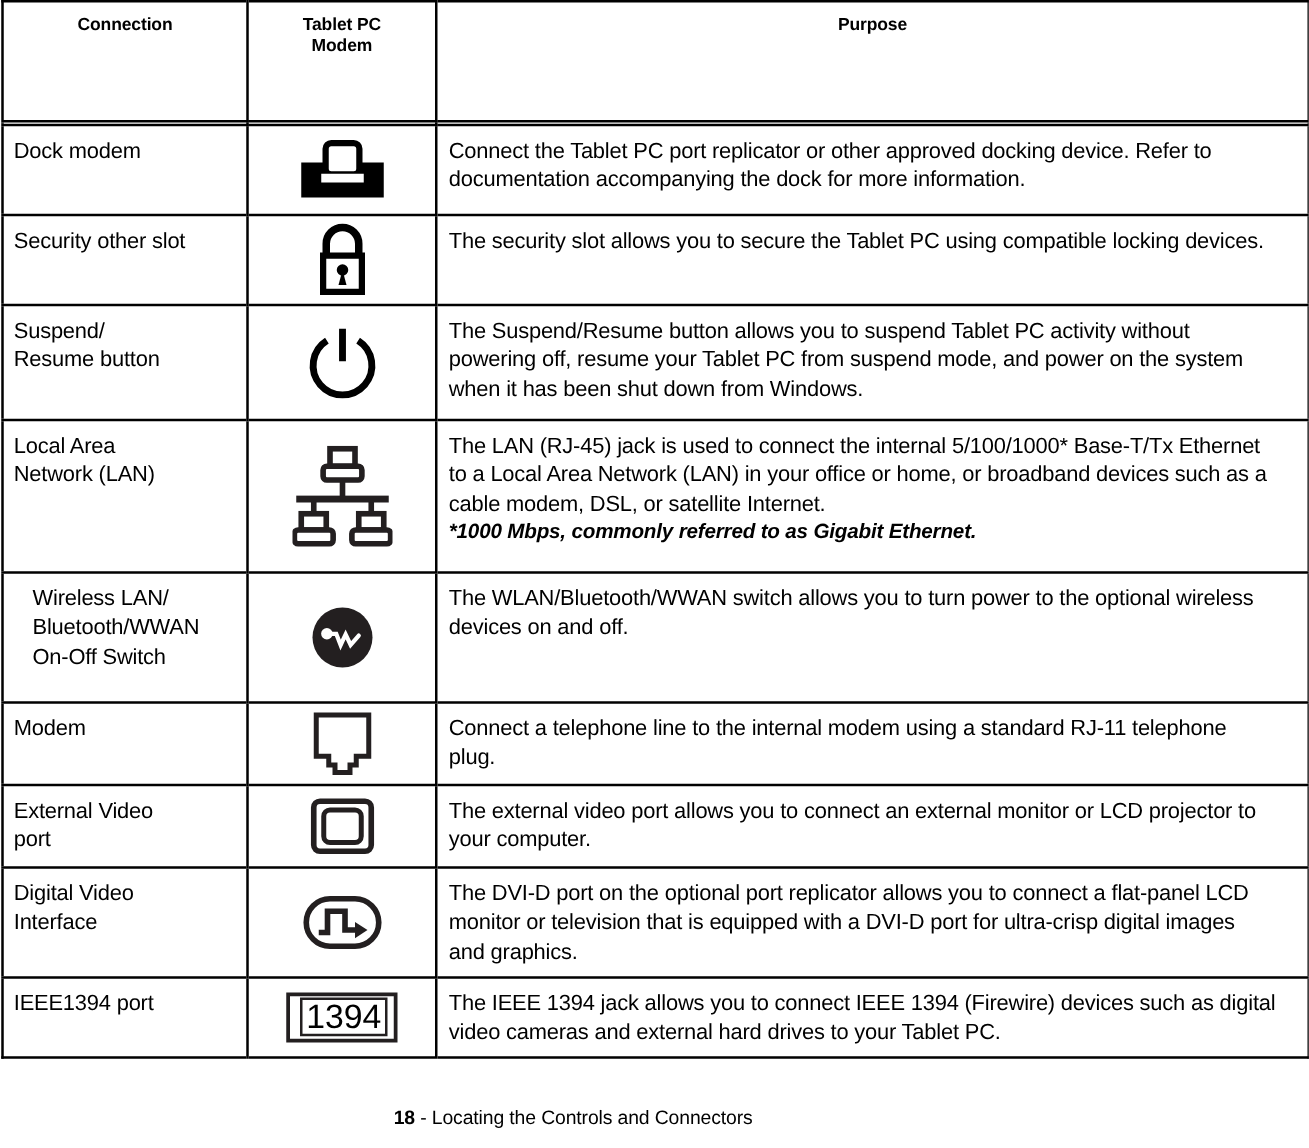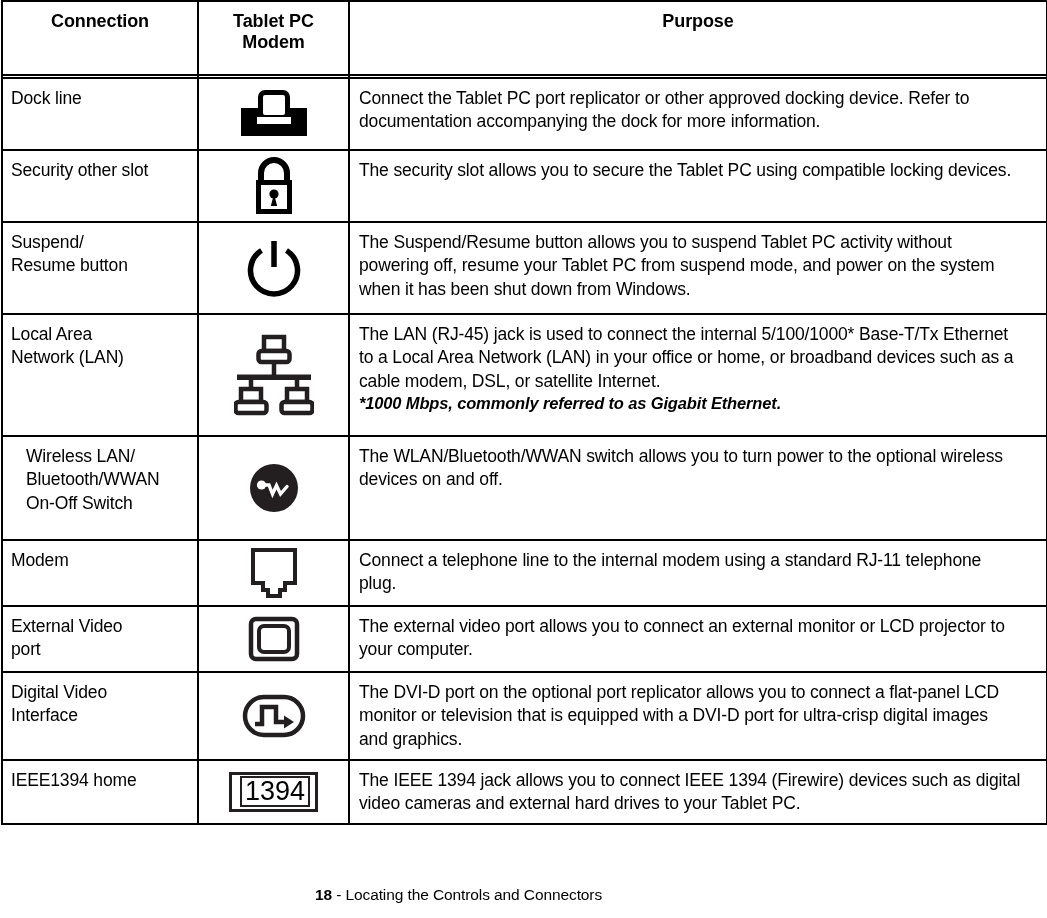--- a/index.html
+++ b/index.html
@@ -33,26 +33,26 @@
     border-left: 2px solid #000;
     border-right: 2px solid #000;
     border-bottom: 2px solid #000;
   }
 
   col.c-connection { width: 196px; }
   col.c-icon       { width: 151px; }
   col.c-purpose    { width: 698px; }
 
   thead th {
-    font-size: 18px;
+    font-size: 14px;
     font-weight: bold;
     text-align: center;
     vertical-align: top;
     padding: 9px 6px 0 6px;
-    height: 74px;
+    height: 96px;
     border-right: 2px solid #000;
     border-bottom: 2px solid #000;
     line-height: 1.18;
     letter-spacing: -0.1px;
   }
   thead th:last-child { border-right: none; }
 
   
   .dbl-rule-row td {
     padding: 0;
@@ -133,21 +133,21 @@
     </thead>
     <tbody>
 
       <tr class="dbl-rule-row">
         <td></td>
         <td></td>
         <td></td>
       </tr>
 
       <tr>
-        <td class="cell-connection">Dock line</td>
+        <td class="cell-connection">Dock modem</td>
         <td class="cell-icon" style="height:72px;">
           <div class="icon-wrap">
             <svg width="90" height="48" viewBox="0 0 90 48" aria-hidden="true">
               <rect x="12" y="18" width="66" height="28" fill="#000"></rect>
               <rect x="31.5" y="2.5" width="27" height="25" rx="4.5" ry="4.5" fill="#fff" stroke="#000" stroke-width="5"></rect>
               <rect x="28" y="27" width="34" height="7" fill="#fff"></rect>
             </svg>
           </div>
         </td>
         <td class="cell-purpose">Connect the Tablet PC port replicator or other approved docking device. Refer to documentation accompanying the dock for more information.</td>
@@ -262,21 +262,21 @@
               <rect x="3" y="5" width="58" height="38" rx="19" ry="19" fill="#fff" stroke="#231f20" stroke-width="4.5"></rect>
               <path d="M13 32 L20 32 L20 15 L34 15 L34 30 L44 30" fill="none" stroke="#231f20" stroke-width="4.5" stroke-linejoin="miter"></path>
               <path d="M42 23.5 L52 30 L42 36.5 Z" fill="#231f20"></path>
             </svg>
           </div>
         </td>
         <td class="cell-purpose">The DVI-D port on the optional port replicator allows you to connect a flat-panel LCD monitor or television that is equipped with a DVI-D port for ultra-crisp digital images and graphics.</td>
       </tr>
 
       <tr>
-        <td class="cell-connection">IEEE1394 home</td>
+        <td class="cell-connection">IEEE1394 port</td>
         <td class="cell-icon" style="height:64px;">
           <div class="icon-wrap">
             <span style="display:inline-block;border:3px solid #231f20;padding:1px 5px 2px 8px;line-height:1;">
               <span style="display:inline-block;border:2px solid #231f20;padding:0 3px;">
                 <span style="font-size:27px;letter-spacing:0px;font-family:'Liberation Sans',sans-serif;">1394</span>
               </span>
             </span>
           </div>
         </td>
         <td class="cell-purpose">The IEEE 1394 jack allows you to connect IEEE 1394 (Firewire) devices such as digital video cameras and external hard drives to your Tablet PC.</td>

